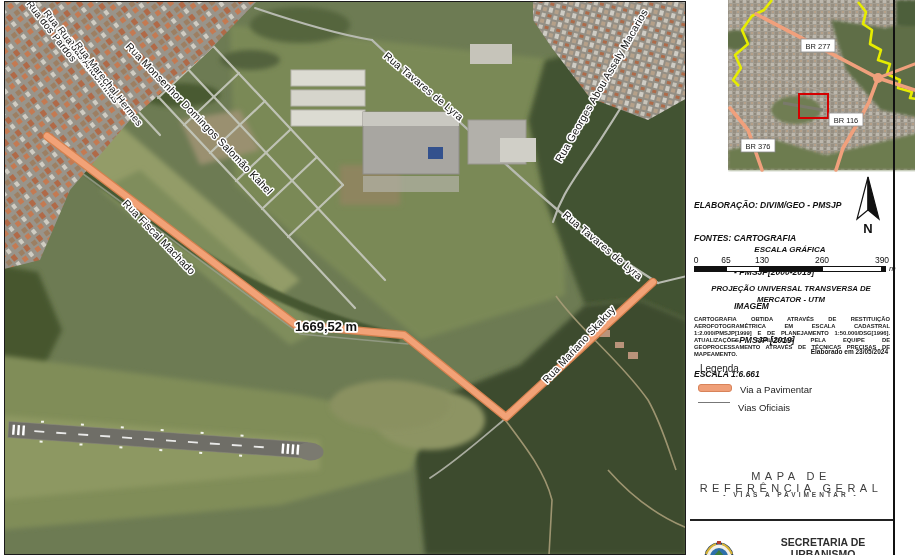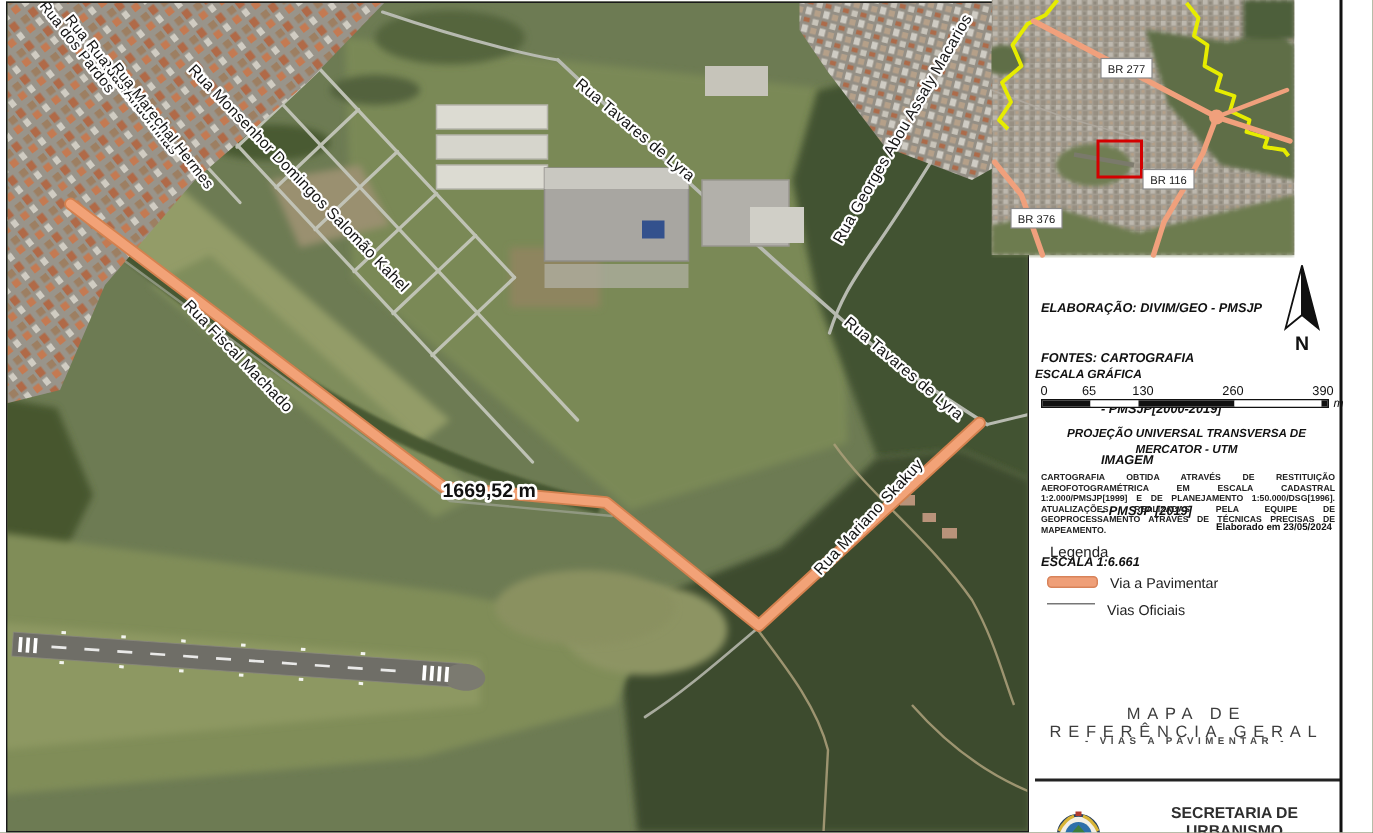--- a/index.html
+++ b/index.html
@@ -8,29 +8,29 @@
   .abs{position:absolute}
   #map-frame{left:4px;top:1px;width:682px;height:554px;border:1px solid #1a1a1a;
              box-sizing:border-box;background:#6d7b53;overflow:hidden}
   #map-frame svg{display:block}
   .slabel{font-family:"Liberation Sans",sans-serif;font-size:10.5px;fill:#141414;
           stroke:#ffffff;stroke-width:3px;stroke-linejoin:round;paint-order:stroke;
           letter-spacing:.2px}
   .slabel.sm{font-size:10px}
   .dlabel{font-size:13px;font-weight:bold;fill:#111;stroke:#fff;stroke-width:3.6px;
           stroke-linejoin:round;paint-order:stroke}
-  #inset-frame{left:661px;top:0;width:186px;height:172px}
+  #inset-frame{left:728px;top:0;width:186px;height:172px}
   .brbox{fill:#ffffff;stroke:#8a8a8a;stroke-width:.8}
   .brtxt{font-size:7.5px;fill:#222;text-anchor:middle;font-family:"Liberation Sans",sans-serif}
   #right-line{left:893px;top:0;width:2px;height:555px;background:#111}
   #elab{left:694px;top:177px;width:170px;font-size:8.5px;font-weight:bold;font-style:italic;
         color:#101010;line-height:11.3px;white-space:pre}
   #elab .ind{padding-left:40px}
   #north-arrow{left:850px;top:175px}
-  #esc-title{left:690px;top:245px;width:200px;font-size:8px;
+  #esc-title{left:690px;top:245px;width:200px;text-align:center;font-size:8px;
              font-weight:bold;font-style:italic;color:#111}
   #scalebar{left:694px;top:255px;width:200px;height:24px;font-size:8.5px;color:#111}
   .sbnum{position:absolute;top:0;transform:translateX(-50%)}
   #sb-bar{position:absolute;left:0;top:11px;width:192px;height:6px;border:1px solid #111;
           box-sizing:border-box;background:#fff}
   .sbseg{position:absolute;top:0;height:100%}
   #sb-unit{position:absolute;left:195px;top:9px;font-style:italic;font-size:8px}
   #proj{left:690px;top:283px;width:202px;text-align:center;font-weight:bold;font-style:italic;
         font-size:7.8px;line-height:11px;color:#111}
   #fine-print{left:694px;top:316px;width:196px;font-size:5.8px;line-height:7px;

